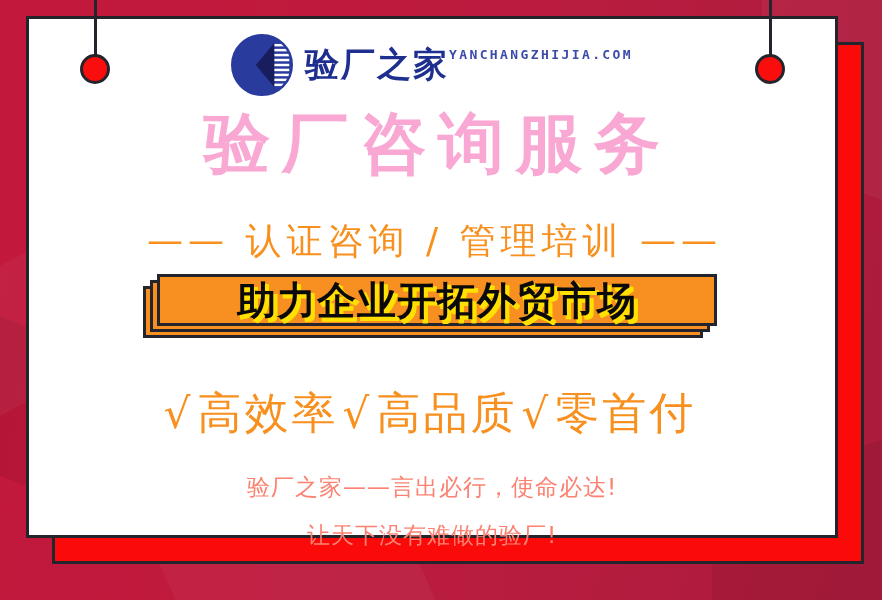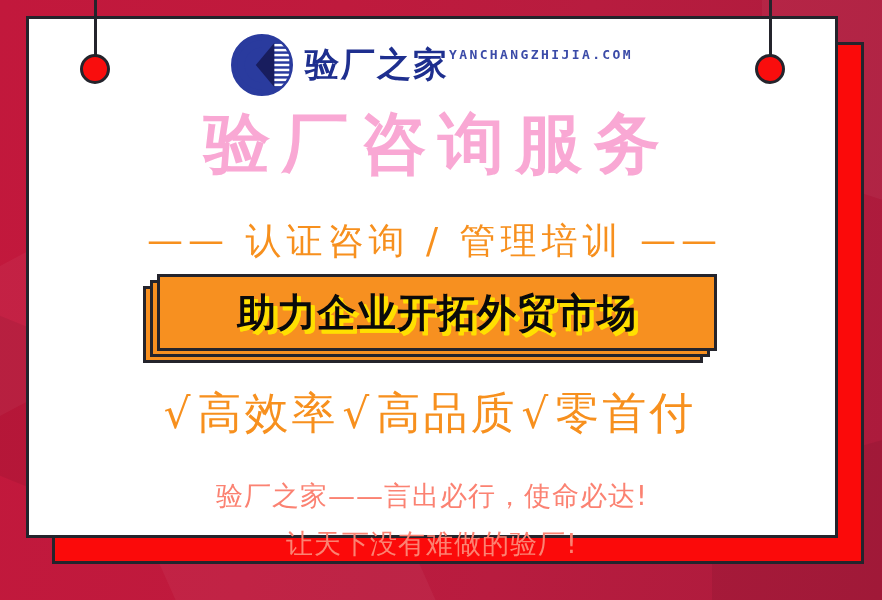--- a/index.html
+++ b/index.html
@@ -199,21 +199,21 @@
   
   .banner-wrap {
     position: absolute;
     left: 0; right: 0;
     top: 248px;
     height: 100px;
   }
   .banner-layer {
     position: absolute;
     width: 560px;
-    height: 77px;
+    height: 52px;
     background: #f79020;
     border: 3px solid #24242c;
     box-sizing: border-box;
   }
   .banner-l3 { left: 117px; top: 22px; }
   .banner-l2 { left: 124px; top: 16px; }
   .banner-l1 {
     left: 131px;
     top: 10px;
     display: flex;
@@ -253,25 +253,24 @@
   .features .grp {
     padding: 0 2px;
   }
 
   
   .slogan {
     position: absolute;
     left: 0; right: 0;
     text-align: center;
     color: #fb8272;
-    font-size: 27px;
+    font-size: 23px;
     letter-spacing: 1px;
     white-space: nowrap;
     line-height: 1.2;
-    margin-top: 6px;
   }
   .slogan-1 { top: 458px; }
   .slogan-2 { top: 506px; }
 </style>
 </head>
 <body>
 
 <div id="poster">
 
   <div class="bg-base">

